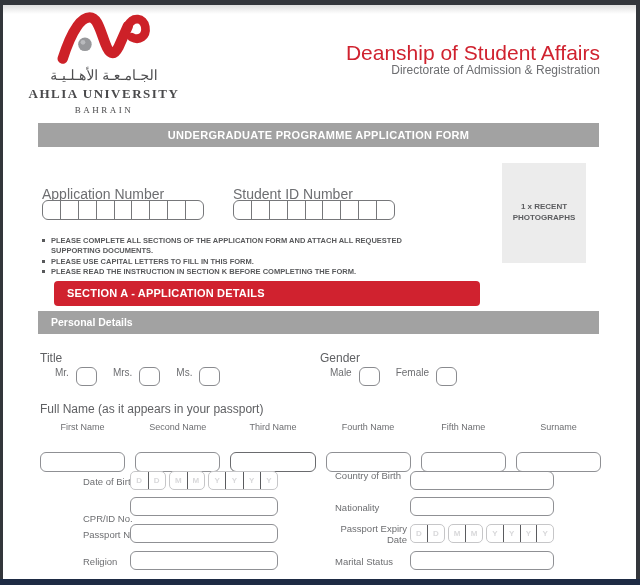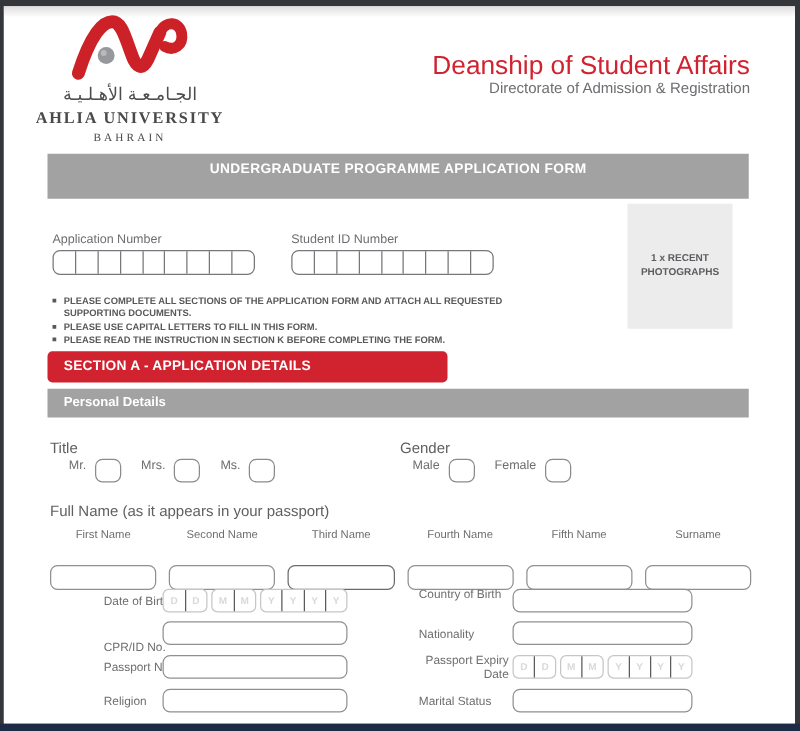--- a/index.html
+++ b/index.html
@@ -13,29 +13,29 @@
   .logo-block{position:absolute;left:12px;top:4px;width:178px;text-align:center;color:#4a4a4c;}
   .logo-mark{display:block;margin:2px auto 0;}
   .logo-arabic{font-size:14px;line-height:17px;margin-top:2px;color:#4d4d4f;}
   .logo-univ{font-family:"Liberation Serif",serif;font-weight:bold;font-size:13px;letter-spacing:1.5px;margin-top:2px;}
   .logo-bahrain{font-family:"Liberation Serif",serif;font-size:9px;letter-spacing:2.5px;margin-top:3px;}
   .header-right{position:absolute;right:36px;top:38px;text-align:right;}
   .deanship{font-size:21px;font-weight:normal;color:var(--accent-red,#d0222f);line-height:20px;}
   .directorate{font-size:12px;color:#6d6e71;line-height:15px;}
 
   
-  .top-banner{position:absolute;left:35px;top:118px;width:561px;height:36px;background:var(--banner-gray,#a2a2a2);
+  .top-banner{position:absolute;left:35px;top:118px;width:561px;height:24px;background:var(--banner-gray,#a2a2a2);
     color:#fff;font-weight:bold;font-size:11px;line-height:24px;text-align:center;letter-spacing:.3px;}
-  .section-banner{position:absolute;left:35px;top:276px;width:320px;height:25px;background:var(--accent-red,#d0222f);
+  .section-banner{position:absolute;left:51px;top:276px;width:426px;height:25px;background:var(--accent-red,#d0222f);
     border-radius:4px;color:#fff;font-weight:bold;font-size:11px;line-height:25px;padding-left:13px;box-sizing:border-box;letter-spacing:.2px;}
   .sub-banner{position:absolute;left:35px;top:306px;width:561px;height:23px;background:var(--banner-gray,#a2a2a2);
     color:#fff;font-weight:bold;font-size:10.5px;line-height:23px;padding-left:13px;box-sizing:border-box;}
 
   
-  .small-label{position:absolute;font-size:10px;color:#6d6e71;}
+  .small-label{position:absolute;font-size:14px;color:#6d6e71;}
   .cell-strip{position:absolute;top:195px;width:162px;height:20px;border:1px solid #76777a;border-radius:6px;
     display:flex;background:#fff;box-sizing:border-box;}
   .cell-strip .cell{flex:1;border-right:1px solid #76777a;}
   .cell-strip .cell:last-child{border-right:none;}
 
   .photo-box{position:absolute;left:499px;top:158px;width:84px;height:100px;background:var(--photo-gray,#ececec);
     display:flex;align-items:center;justify-content:center;text-align:center;
     font-size:8px;font-weight:bold;color:#5b5c5f;line-height:1.35;padding:0 10px;box-sizing:border-box;}
 
   

